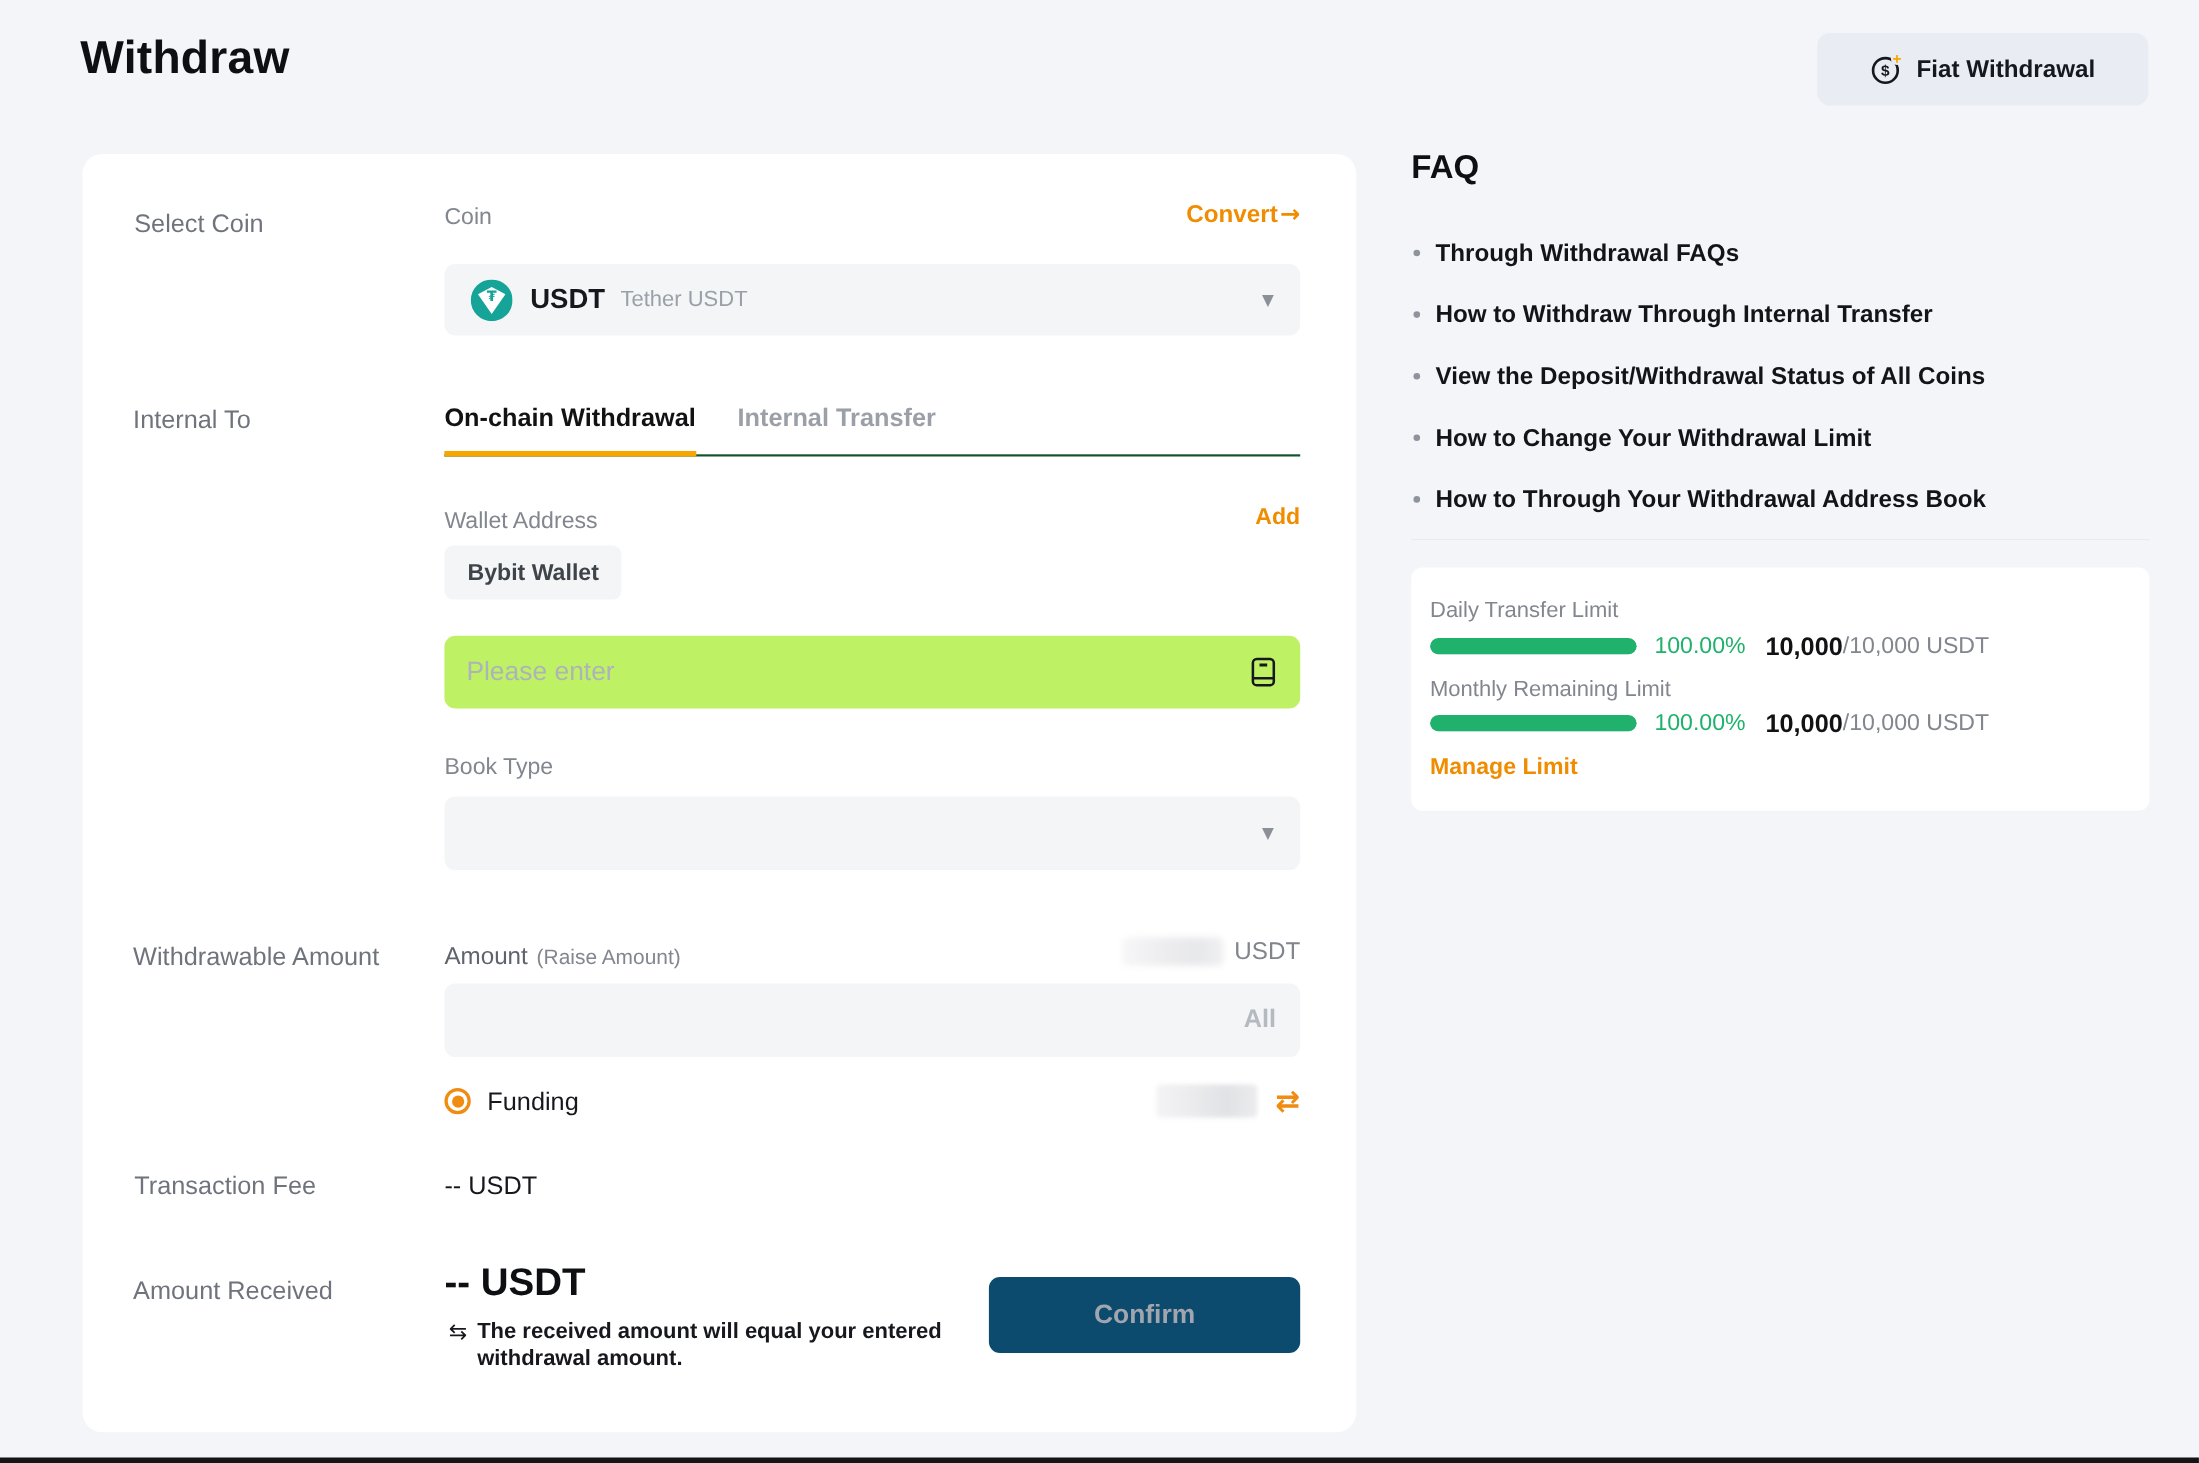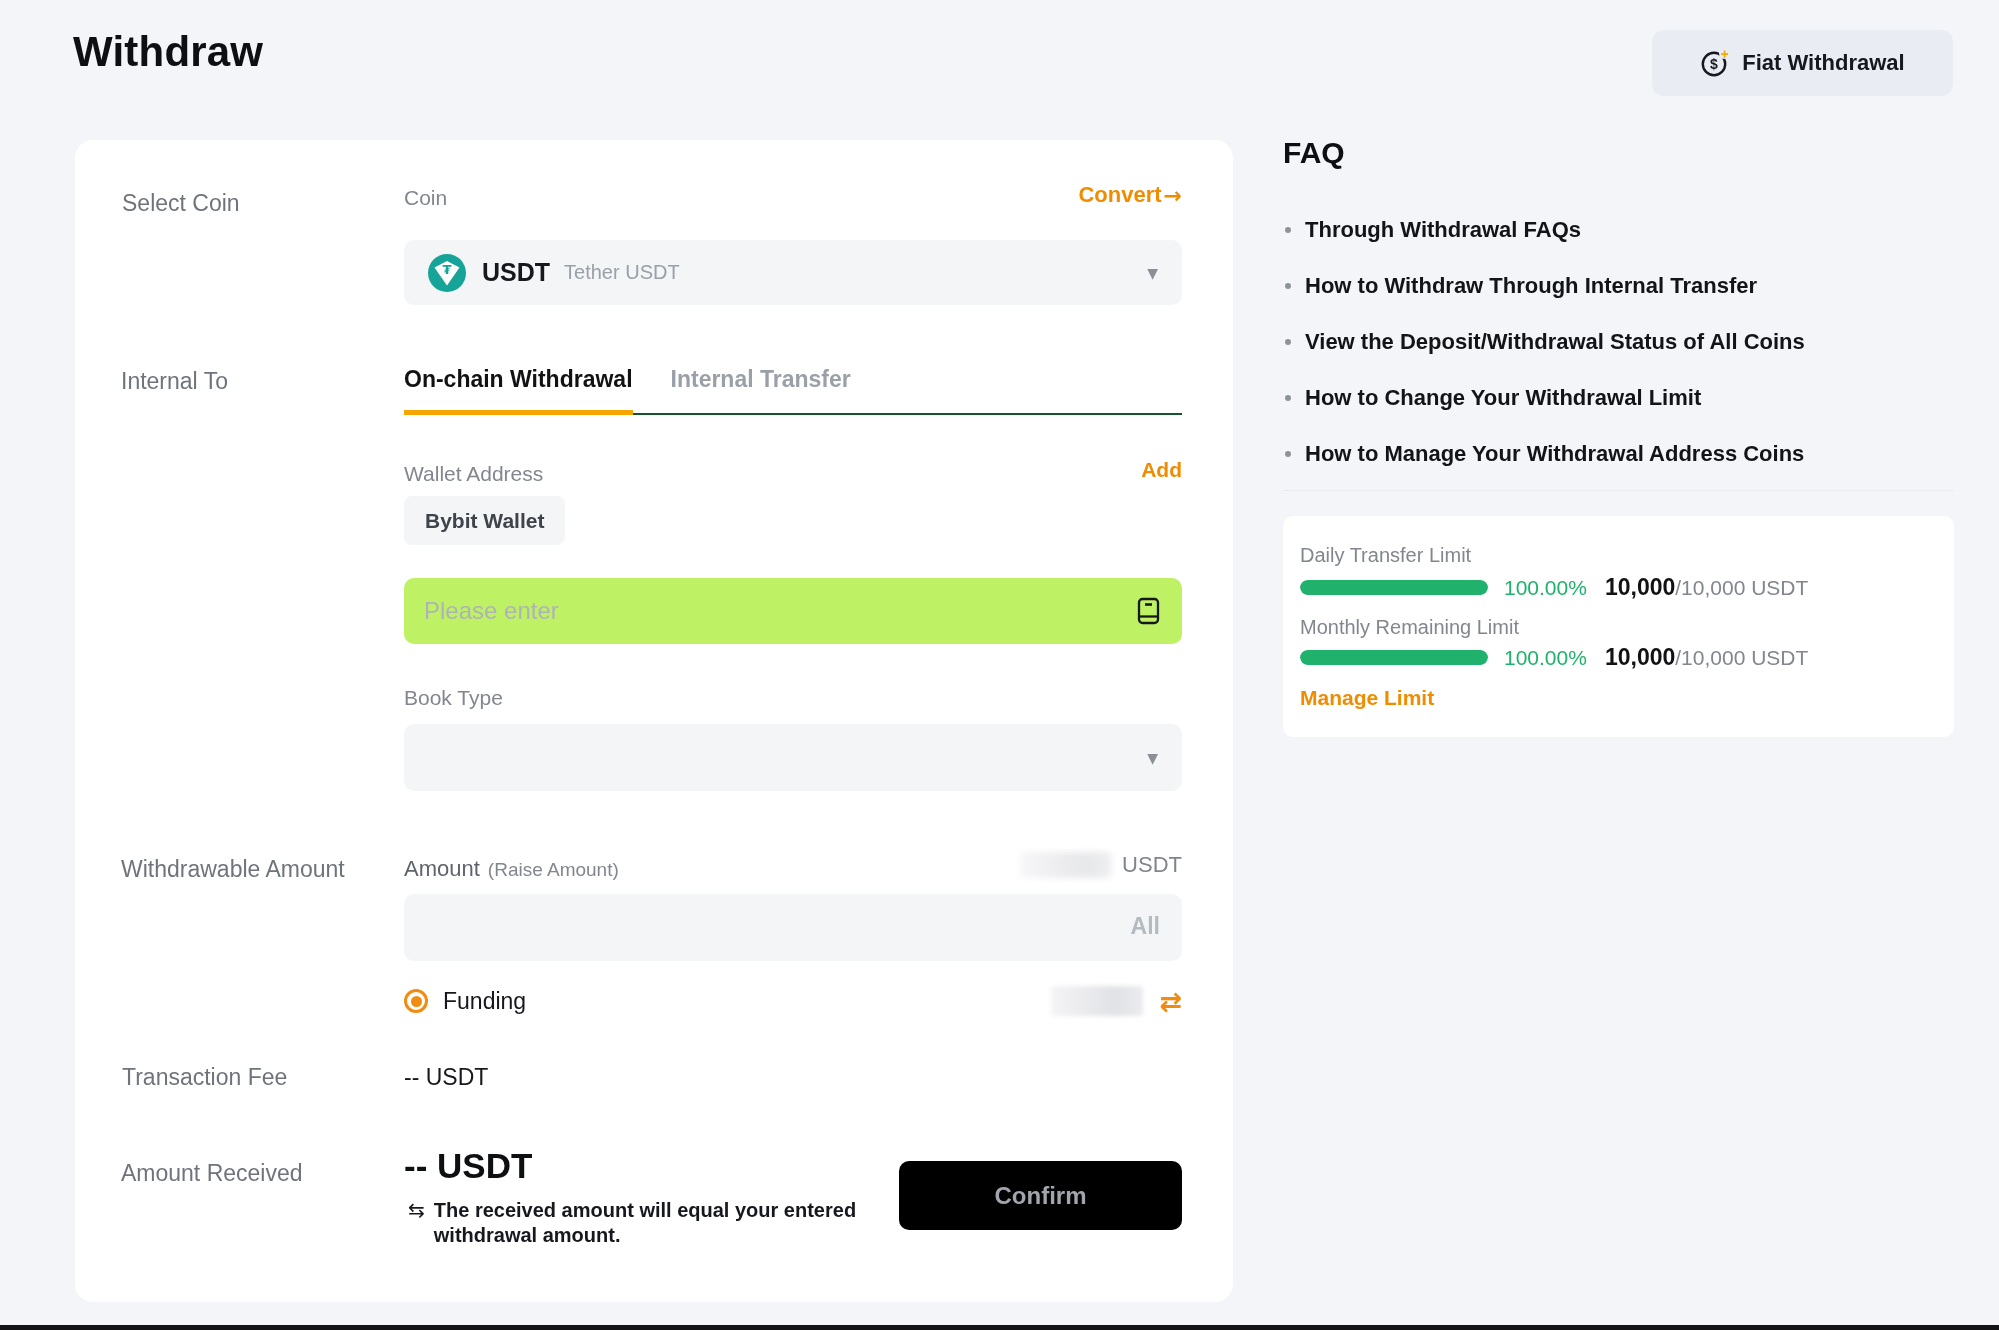--- a/index.html
+++ b/index.html
@@ -108,21 +108,21 @@
   .fee-value { left:329px; top:924px; font-size:23px; color:#17181e; }
 
   .lbl-received { left:46px; top:1020px; }
   .received-value { left:329px; top:1006px; font-size:35px; font-weight:700; color:#0e0f12; }
   .received-note { left:333px; top:1058px; width:458px; display:flex; gap:9px; }
   .note-icon { font-size:20px; color:#17181e; font-family:"DejaVu Sans",sans-serif; line-height:1.2; }
   .note-text { font-size:20px; font-weight:700; color:#17181e; line-height:1.25; }
 
   .confirm-btn {
     left:824px; top:1021px; width:283px; height:69px;
-    background:#000000; border:none; border-radius:10px; cursor:pointer;
+    background:#0c4a6e; border:none; border-radius:10px; cursor:pointer;
     font-size:24px; font-weight:700; color:#a1a6ae;
     font-family:"Liberation Sans","DejaVu Sans",sans-serif;
   }
 
   
   .faq-title { left:1283px; top:136px; font-size:30px; font-weight:700; color:#0e0f12; }
   .faq-list { left:1285px; top:218px; list-style:none; }
   .faq-list li { display:flex; align-items:center; gap:14px; margin-bottom:32px; cursor:pointer; }
   .faq-dot { width:6px; height:6px; border-radius:50%; background:#8f949c; flex:0 0 auto; }
   .faq-text { font-size:22px; font-weight:700; color:#121418; line-height:24px; }
@@ -263,21 +263,21 @@
   <li>
       <span class="faq-dot"></span>
       <span class="faq-text">View the Deposit/Withdrawal Status of All Coins</span>
     </li>
   <li>
       <span class="faq-dot"></span>
       <span class="faq-text">How to Change Your Withdrawal Limit</span>
     </li>
   <li>
       <span class="faq-dot"></span>
-      <span class="faq-text">How to Manage Your Withdrawal Address Coins</span>
+      <span class="faq-text">How to Through Your Withdrawal Address Book</span>
     </li>
 </ul>
 
 <div class="abs faq-divider"></div>
 
 <div class="abs limit-card">
   <div class="abs limit-label lbl-daily">Daily Transfer Limit</div>
   <div class="abs limit-row row-daily">
     <span class="bar-track">
         <span class="bar-fill" style="display:block;"></span>

